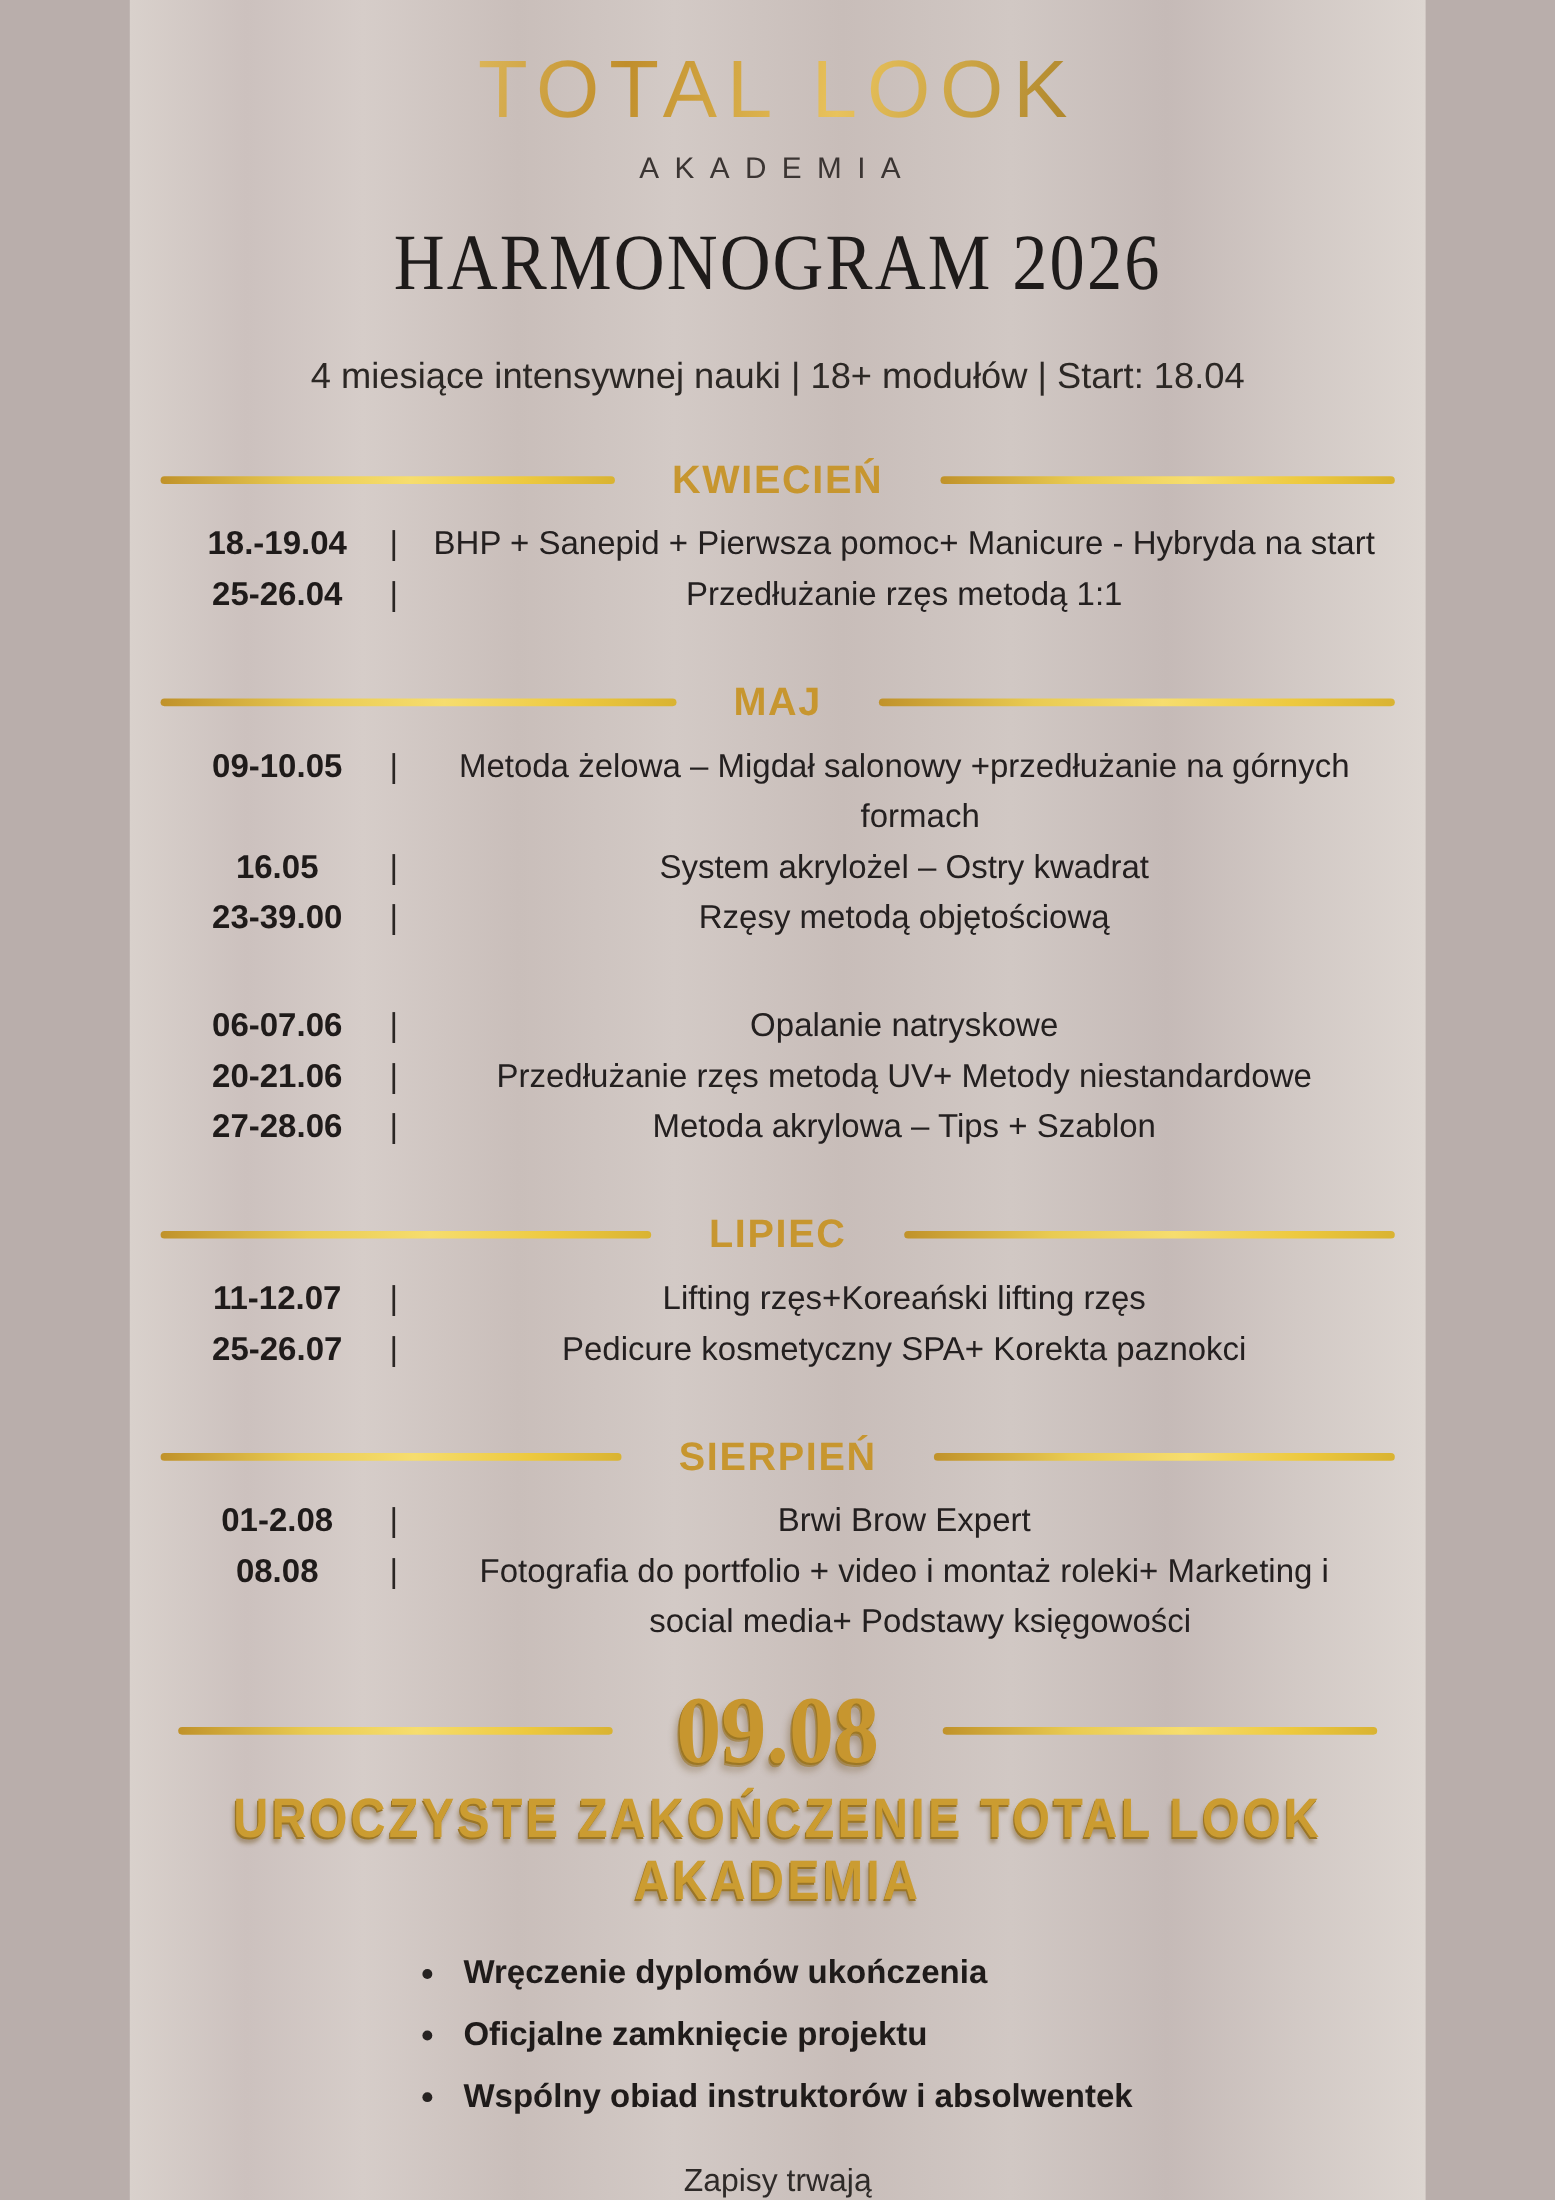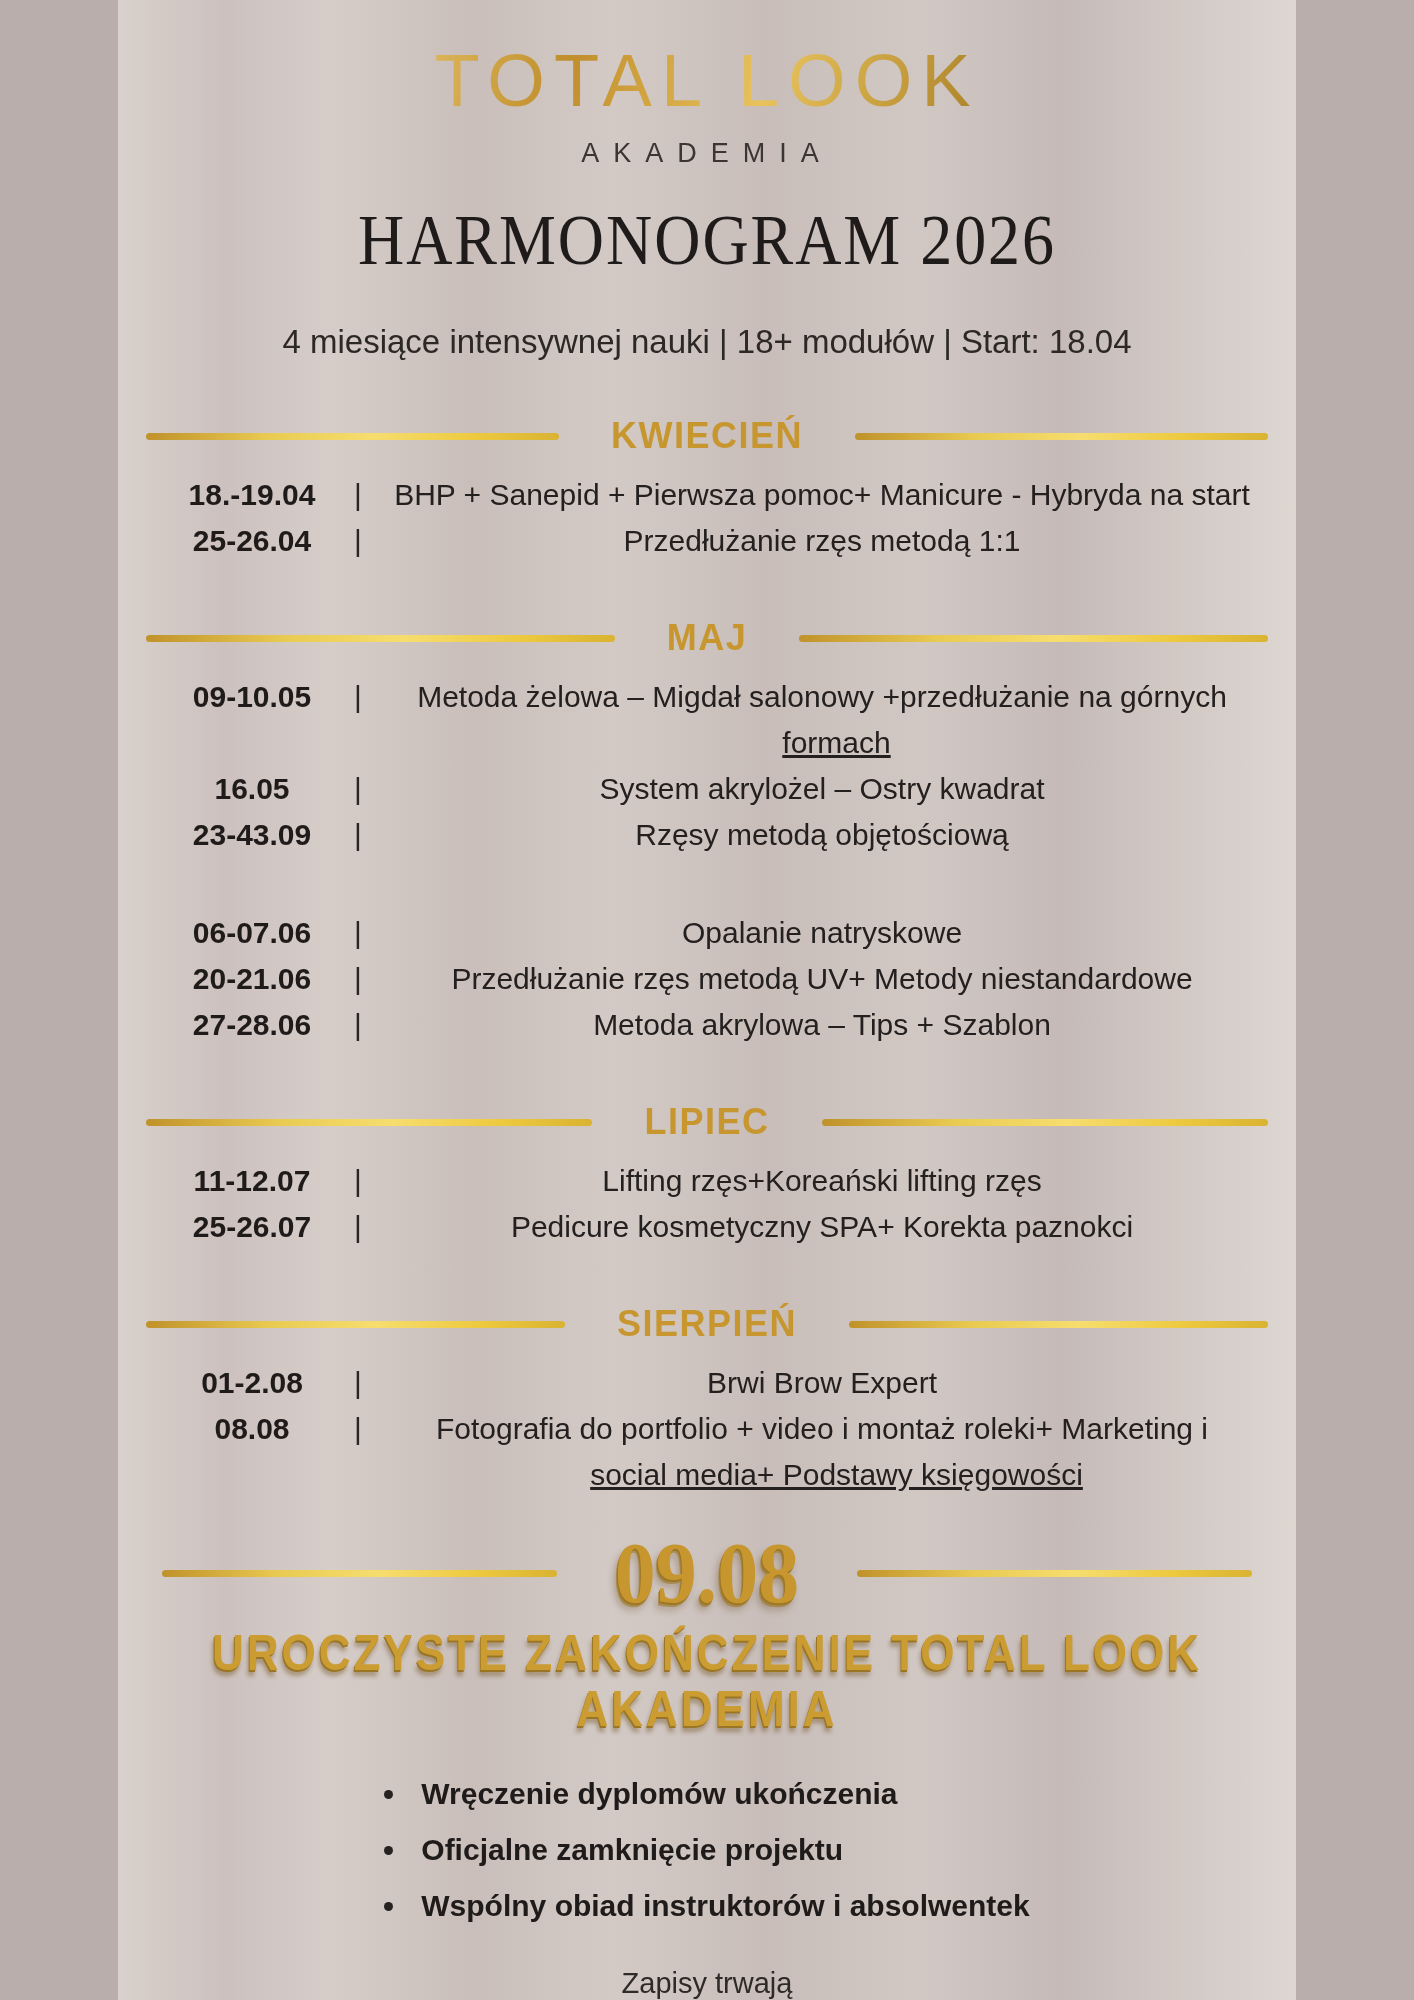--- a/index.html
+++ b/index.html
@@ -53,21 +53,21 @@
   }
   .events{ margin-top:14px; padding:0 30px 0 48px;text-align:center; }
   .event{
     display:grid; grid-template-columns:172px 20px auto;
     column-gap:10px; align-items:start;
     font-size:30px; line-height:46px;
   }
   .event-date{ font-weight:700; color:#1f1b1a; }
   .event-sep{ color:#2a2624; }
   .event-desc{ color:#242020; }
-  .event-desc .cont{ margin-left:29px;text-decoration:underline; }
+  .event-desc .cont{ margin-left:29px; }
 
   
   .finale-date-row{
     margin-top:34px;
     display:grid; grid-template-columns:minmax(0,1fr) auto minmax(0,1fr);
     column-gap:58px; align-items:center; padding:0 44px;
   }
   .finale-date{
     font-family:"Liberation Serif",serif; font-weight:700;
     font-size:82px; line-height:1; color:var(--gold,#c8992f);
@@ -149,21 +149,21 @@
             </div>
           </div>
           <div class="event">
             <span class="event-date">16.05</span>
             <span class="event-sep">|</span>
             <div class="event-desc">
               <div>System akrylożel – Ostry kwadrat</div>
             </div>
           </div>
           <div class="event">
-            <span class="event-date">23-43.09</span>
+            <span class="event-date">23-39.00</span>
             <span class="event-sep">|</span>
             <div class="event-desc">
               <div>Rzęsy metodą objętościową</div>
             </div>
           </div>
         </div>
       </section>
       <section class="month">
         <div class="events">
           <div class="event">

